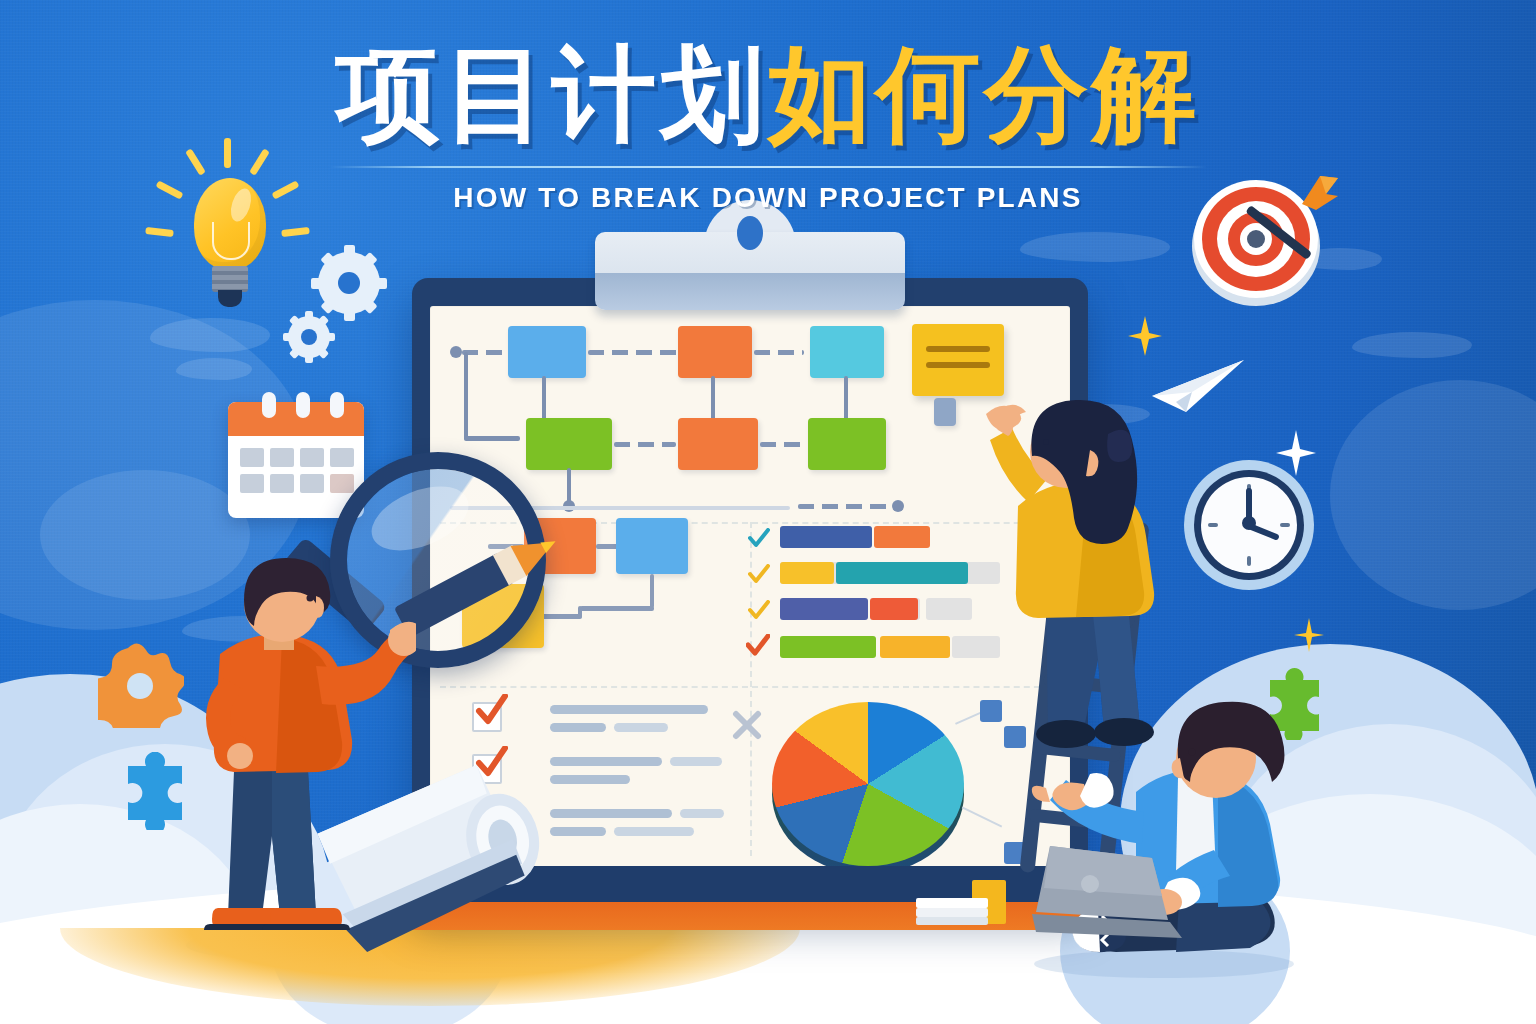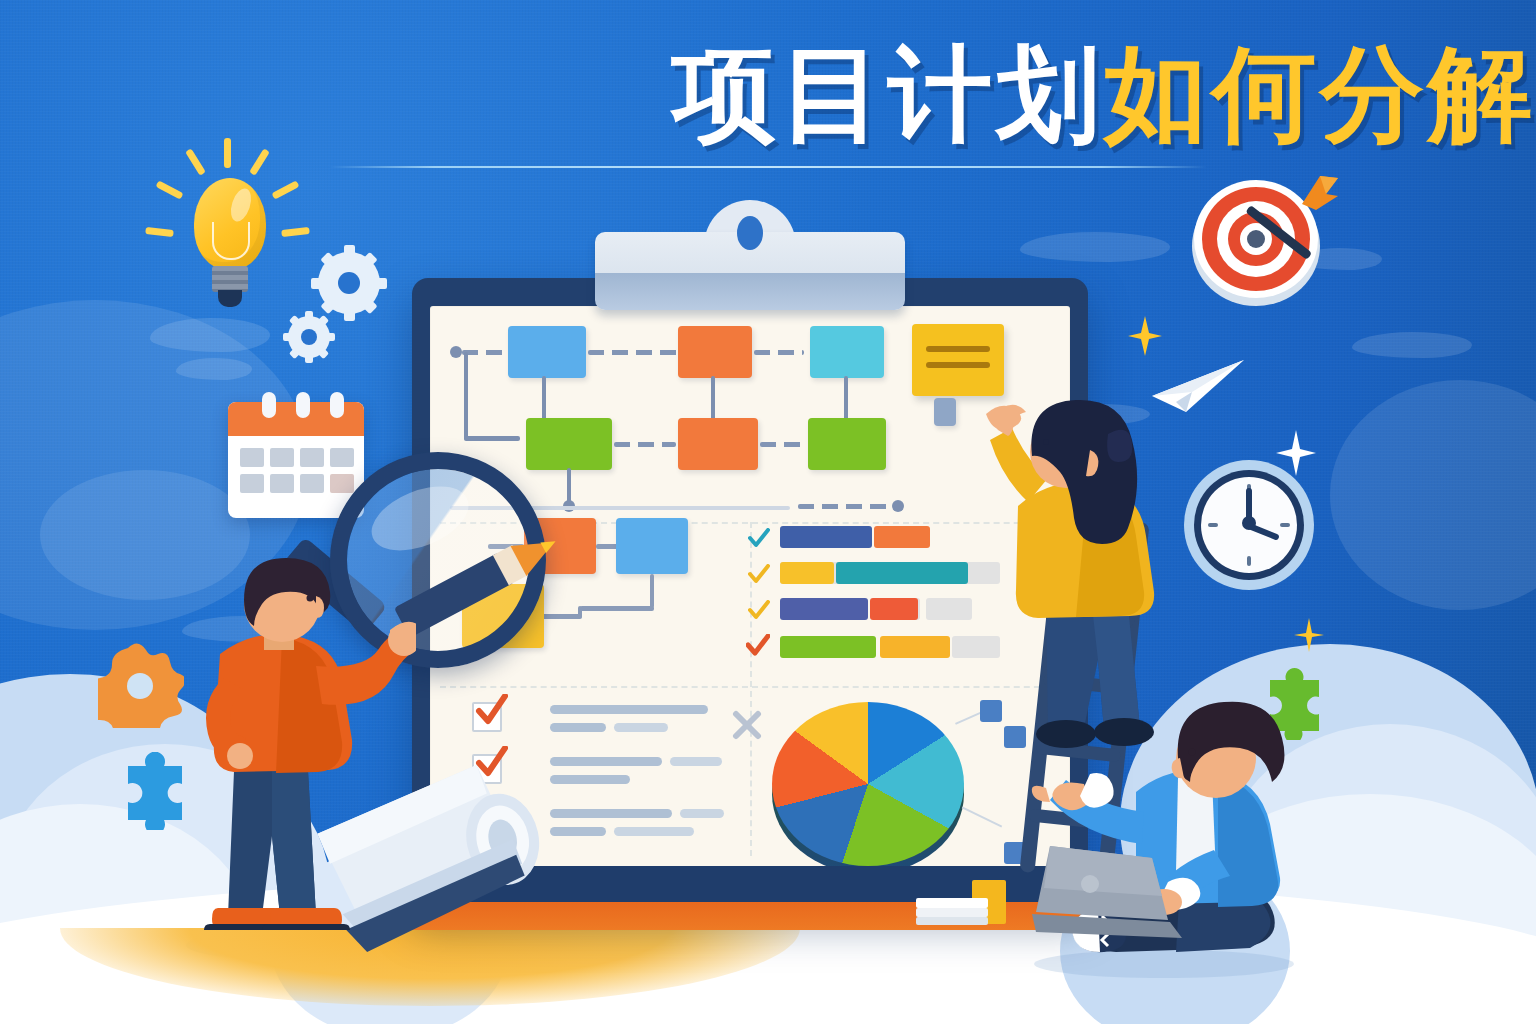--- a/index.html
+++ b/index.html
@@ -30,21 +30,21 @@
   }
   .cf { position:absolute; border-radius:50%; background:#EDF4FC; }
   .cf.b { background:#DCE9F9; }
   .cf.c { background:#C7DCF4; }
   .cf.d { background:#FFFFFF; }
 
   .soft-cloud { position:absolute; background:rgba(255,255,255,.10); border-radius:50%; }
   .wisp { position:absolute; background:rgba(255,255,255,.13); border-radius:50% 50% 40% 60%/60% 50% 50% 40%; }
 
   
-  .title-wrap { position:absolute; top:38px; left:0; right:0; text-align:right; z-index:40; }
+  .title-wrap { position:absolute; top:38px; left:0; right:0; text-align:center; z-index:40; }
   .title-main {
     font-size:104px; font-weight:bold; letter-spacing:4px; line-height:1.08;
     text-shadow:4px 5px 0 rgba(8,46,100,.38);
     white-space:nowrap;
   }
   .t-white { color:#FFFFFF; }
   .t-yellow { color:#FFC72C; }
   .title-rule {
     width:878px; height:2px; margin:16px auto 0;
     background:linear-gradient(90deg,rgba(150,205,255,0) 0%,#9BD0F5 12%,#BFE3FA 50%,#9BD0F5 88%,rgba(150,205,255,0) 100%);
@@ -221,20 +221,21 @@
     <div class="cf d" style="left:-60px;top:430px;width:1720px;height:360px;border-radius:60% 60% 0 0/120px 120px 0 0;"></div>
     <div class="cf b" style="left:330px;top:404px;width:240px;height:190px;"></div>
     <div class="cf c" style="left:1120px;top:412px;width:230px;height:190px;"></div>
   </div>
 
   <div class="title-wrap">
     <div class="title-main">
       <span class="t-white">项目计划</span><span class="t-yellow">如何分解</span>
     </div>
     <div class="title-rule"></div>
+    <div class="title-sub">HOW TO BREAK DOWN PROJECT PLANS</div>
   </div>
 
   <div class="bulb">
     <div class="ray" style="left:42px;top:-40px;width:7px;height:30px;"></div>
     <div class="ray" style="left:10px;top:-30px;width:7px;height:28px;transform:rotate(-32deg);"></div>
     <div class="ray" style="left:74px;top:-30px;width:7px;height:28px;transform:rotate(32deg);"></div>
     <div class="ray" style="left:-16px;top:-2px;width:7px;height:28px;transform:rotate(-62deg);"></div>
     <div class="ray" style="left:100px;top:-2px;width:7px;height:28px;transform:rotate(62deg);"></div>
     <div class="ray" style="left:-26px;top:40px;width:7px;height:28px;transform:rotate(-84deg);"></div>
     <div class="ray" style="left:110px;top:40px;width:7px;height:28px;transform:rotate(84deg);"></div>

